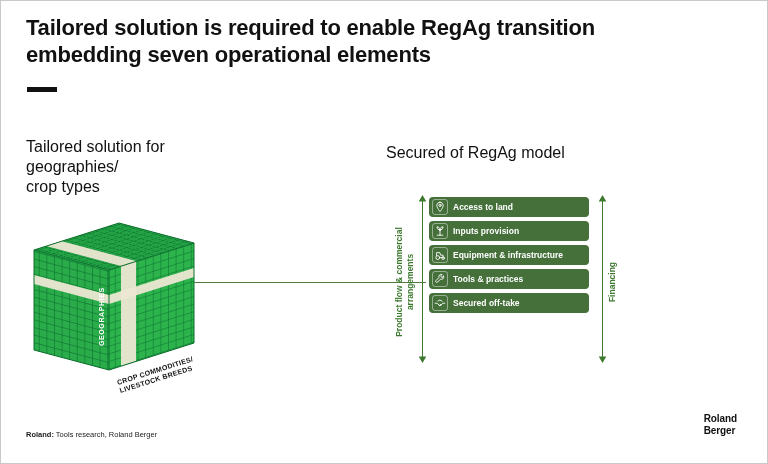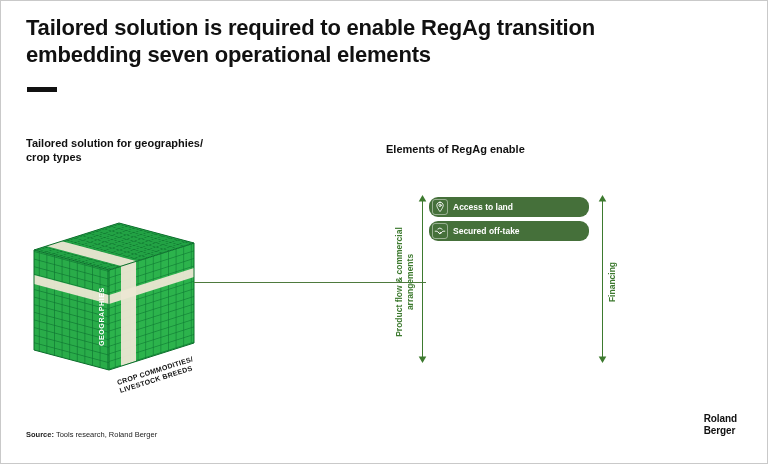--- a/index.html
+++ b/index.html
@@ -16,21 +16,21 @@
   .title{
     position:absolute;left:25px;top:14px;width:690px;
     font-size:22px;font-weight:700;color:#111;
     line-height:1.22;letter-spacing:-0.2px;
     white-space:pre-line;
   }
   .title-dash{
     position:absolute;left:26px;top:86px;width:30px;height:5px;background:#111;
   }
   .section-heading{
-    font-size:11px;font-weight:700;color:#111;line-height:1.25;white-space:pre-line;
+    font-size:16px;font-weight:400;color:#111;line-height:1.25;white-space:pre-line;
   }
   .left-heading{position:absolute;left:25px;top:136px;width:220px;}
   .right-heading{position:absolute;left:385px;top:142px;width:240px;}
 
   .cube-svg{position:absolute;left:15px;top:192px;}
 
   .connector{
     position:absolute;left:193px;top:281px;width:232px;height:1px;
     background:#4e7a3e;
   }
@@ -50,21 +50,21 @@
   }
   .v-arrow{position:absolute;width:9px;height:168px;}
   .v-arrow.left{left:417px;top:194px;}
   .v-arrow.right{left:597px;top:194px;}
 
   .elements{
     position:absolute;left:428px;top:196px;width:160px;
   }
   .element-bar{
     width:160px;height:20px;margin-bottom:4px;
-    background:#45703a;border-radius:9px;
+    background:#45703a;border-radius:4px;
     display:flex;align-items:center;
   }
   .icon-box{
     width:16px;height:16px;margin:0 5px 0 3px;
     border:1px solid rgba(255,255,255,0.45);border-radius:3px;
     display:flex;align-items:center;justify-content:center;
     flex:0 0 auto;
   }
   .icon-box svg{display:block;}
   .element-label{
@@ -86,21 +86,21 @@
 <body>
 
 <div id="page">
 
   <div class="title">Tailored solution is required to enable RegAg transition
 embedding seven operational elements</div>
   <div class="title-dash"></div>
 
   <div class="section-heading left-heading">Tailored solution for geographies/
 crop types</div>
-  <div class="section-heading right-heading">Elements of RegAg enable</div>
+  <div class="section-heading right-heading">Secured of RegAg model</div>
 
   <svg class="cube-svg" width="250" height="215" viewBox="0 0 250 215">
     <defs>
       <pattern id="pgR" width="7.6" height="7.6" patternUnits="userSpaceOnUse" patternTransform="skewY(-17.65)">
         <rect width="7.6" height="7.6" fill="#0e7a32"></rect>
         <rect x="0.6" y="0.6" width="7" height="7" fill="#2cb34c"></rect>
       </pattern>
       <pattern id="pgL" width="7.6" height="7.6" patternUnits="userSpaceOnUse" patternTransform="skewY(14.95)">
         <rect width="7.6" height="7.6" fill="#0c7230"></rect>
         <rect x="0.6" y="0.6" width="7" height="7" fill="#29ac49"></rect>
@@ -152,37 +152,67 @@
     <div class="element-bar">
       <span class="icon-box">
         <svg width="12" height="12" viewBox="0 0 12 12" fill="none" stroke="#fff" stroke-width="0.9" stroke-linecap="round" stroke-linejoin="round">
           <path d="M6 1.2c1.8 0 3.2 1.4 3.2 3.1C9.2 6.7 6 10.6 6 10.6S2.8 6.7 2.8 4.3C2.8 2.6 4.2 1.2 6 1.2z"></path>
           <circle cx="6" cy="4.3" r="1.2"></circle>
         </svg>
       </span>
       <span class="element-label">Access to land</span>
     </div>
 
-
-
+    <div class="element-bar">
+      <span class="icon-box">
+        <svg width="12" height="12" viewBox="0 0 12 12" fill="none" stroke="#fff" stroke-width="0.9" stroke-linecap="round" stroke-linejoin="round">
+          <path d="M6 10.2V5"></path>
+          <path d="M6 5C6 3 4.6 1.8 3 1.8c0 2 1.2 3.2 3 3.2z"></path>
+          <path d="M6 5c0-2 1.4-3.2 3-3.2 0 2-1.2 3.2-3 3.2z"></path>
+          <path d="M3.2 10.2h5.6"></path>
+        </svg>
+      </span>
+      <span class="element-label">Inputs provision</span>
+    </div>
+
+    <div class="element-bar">
+      <span class="icon-box">
+        <svg width="12" height="12" viewBox="0 0 12 12" fill="none" stroke="#fff" stroke-width="0.9" stroke-linecap="round" stroke-linejoin="round">
+          <circle cx="3.8" cy="8.6" r="1.9"></circle>
+          <circle cx="9.2" cy="9.2" r="1.3"></circle>
+          <path d="M2.6 6.8V3.6h3.1l1 2.6h2.4v2.9"></path>
+          <path d="M5.7 8.6h2.2"></path>
+        </svg>
+      </span>
+      <span class="element-label">Equipment &amp; infrastructure</span>
+    </div>
+
+    <div class="element-bar">
+      <span class="icon-box">
+        <svg width="12" height="12" viewBox="0 0 12 12" fill="none" stroke="#fff" stroke-width="0.9" stroke-linecap="round" stroke-linejoin="round">
+          <path d="M9.6 3.1a2.3 2.3 0 0 1-3 3L3.6 9.1a1.1 1.1 0 0 1-1.6-1.6l3-3a2.3 2.3 0 0 1 3-3L6.5 3l1.5 1.5z"></path>
+        </svg>
+      </span>
+      <span class="element-label">Tools &amp; practices</span>
+    </div>
 
 
     <div class="element-bar">
       <span class="icon-box">
         <svg width="12" height="12" viewBox="0 0 12 12" fill="none" stroke="#fff" stroke-width="0.9" stroke-linecap="round" stroke-linejoin="round">
           <path d="M1.2 6.2h1.9L5.9 9l3-2.8h1.9"></path>
           <path d="M3.9 4l2-1 2.2 1.2"></path>
           <path d="M4.6 7.6l1 .9M6.2 7.1l.9.9"></path>
         </svg>
       </span>
       <span class="element-label">Secured off-take</span>
     </div>
 
 
   </div>
 
   <div class="source">
-    <span class="src-bold">Source:</span><span> Tools research, Roland Berger</span>
+    <span class="src-bold">Roland:</span><span> Tools research, Roland Berger</span>
   </div>
   <div class="logo">Roland
 Berger</div>
 
 </div>
 
 </body></html>

